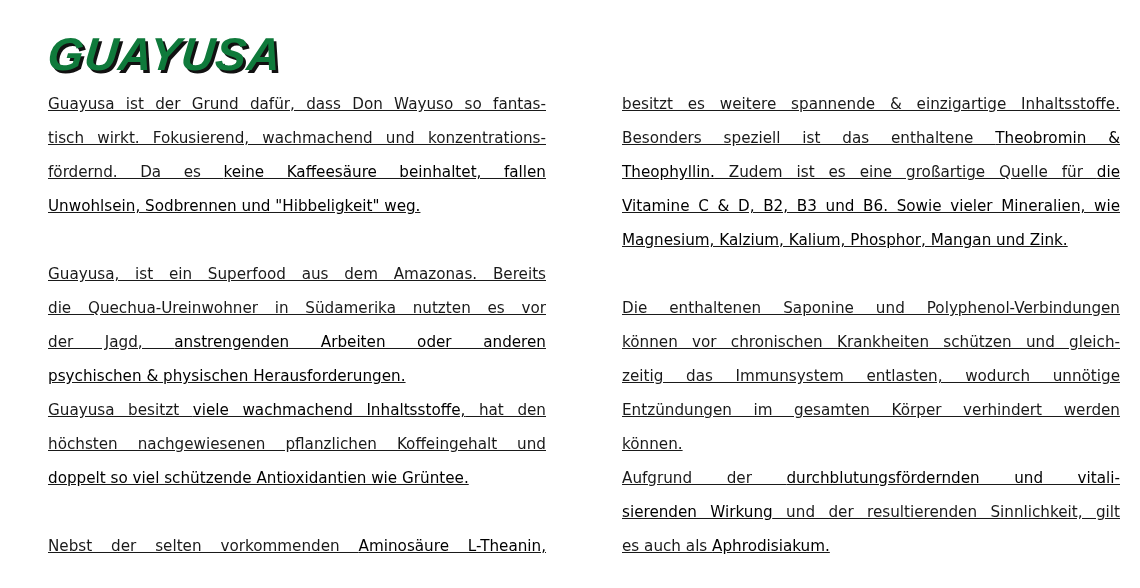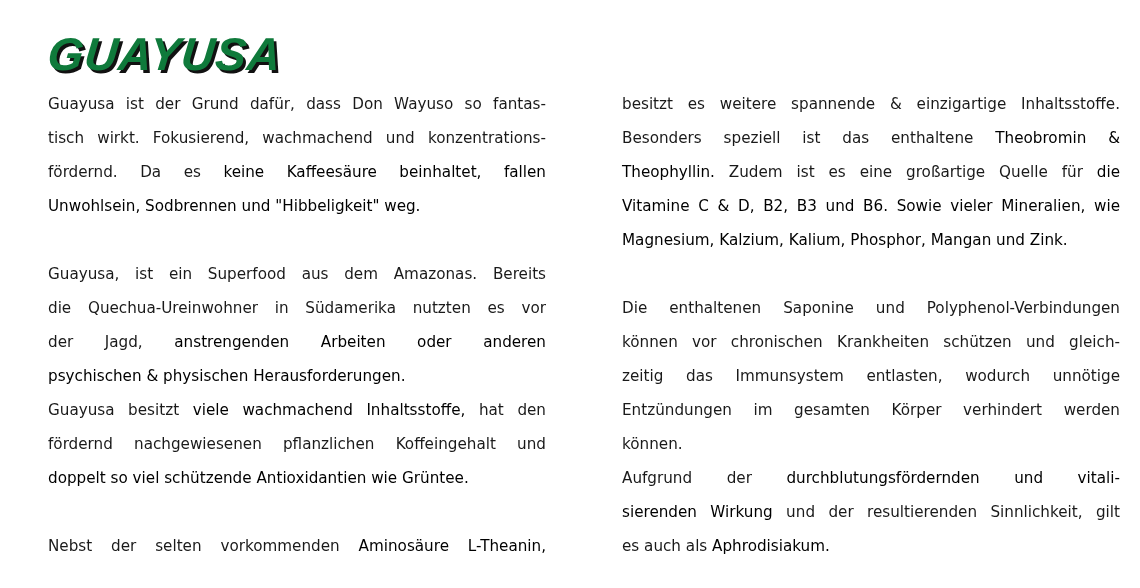--- a/index.html
+++ b/index.html
@@ -5,21 +5,21 @@
   html, body { margin:0; padding:0; background:#ffffff; }
   body { width:1140px; height:588px; position:relative; overflow:hidden;
          font-family:"DejaVu Sans", sans-serif; color:#1a1a1a; }
   .title { position:absolute; left:48px; top:26px; margin:0;
            font-family:"Liberation Sans", sans-serif; font-weight:bold; font-style:italic;
            font-size:46px; letter-spacing:1px; line-height:56px;
            color:#0f7a3b; text-shadow:3px 3px 0 #111; transform:skewX(-6deg); }
   .col { position:absolute; top:87px; width:498px; font-size:15.2px; line-height:34px; }
   .col.left { left:48px; }
   .col.right { left:622px; }
-  .line { display:block; height:34px; white-space:nowrap; text-align:justify; text-align-last:justify; }
+  .line { display:block; height:34px; white-space:nowrap; text-align:justify; text-align-last:justify;text-decoration:underline; }
   .line.last { text-align-last:left; }
   .blank { display:block; height:34px; }
   .g { color:#000000; }
 </style>
 </head>
 <body>
 
 <h1 class="title">GUAYUSA</h1>
 
 <div class="col left">
@@ -31,21 +31,21 @@
     </div>
   <span class="blank"></span>
   <div>
       <span class="line"><span>Guayusa, ist ein Superfood aus dem Amazonas. Bereits</span></span>
       <span class="line"><span>die Quechua-Ureinwohner in Südamerika nutzten es vor</span></span>
       <span class="line"><span>der Jagd, </span><span class="g">anstrengenden Arbeiten oder anderen</span></span>
       <span class="line last"><span class="g">psychischen &amp; physischen Herausforderungen.</span></span>
     </div>
   <div>
       <span class="line"><span>Guayusa besitzt </span><span class="g">viele wachmachend Inhaltsstoffe,</span><span> hat den</span></span>
-      <span class="line"><span>fördernd nachgewiesenen pflanzlichen Koffeingehalt und</span></span>
+      <span class="line"><span>höchsten nachgewiesenen pflanzlichen Koffeingehalt und</span></span>
       <span class="line last"><span class="g">doppelt so viel schützende Antioxidantien wie Grüntee.</span></span>
     </div>
   <span class="blank"></span>
   <div>
       <span class="line"><span>Nebst der selten vorkommenden </span><span class="g">Aminosäure L-Theanin,</span></span>
     </div>
 </div>
 
 <div class="col right">
   <div>

